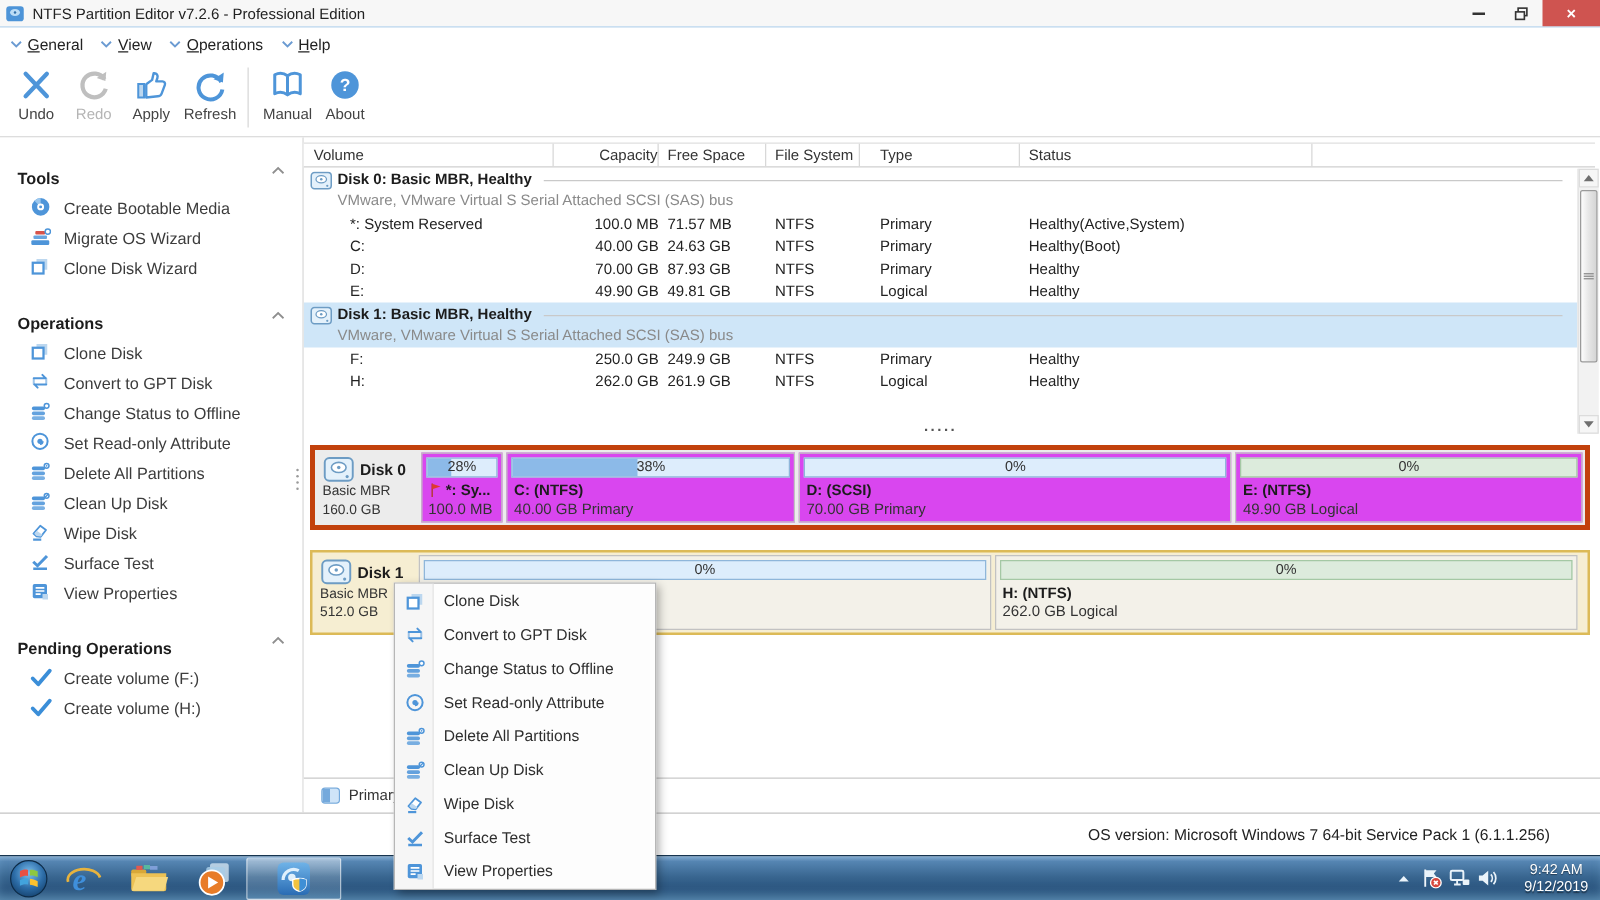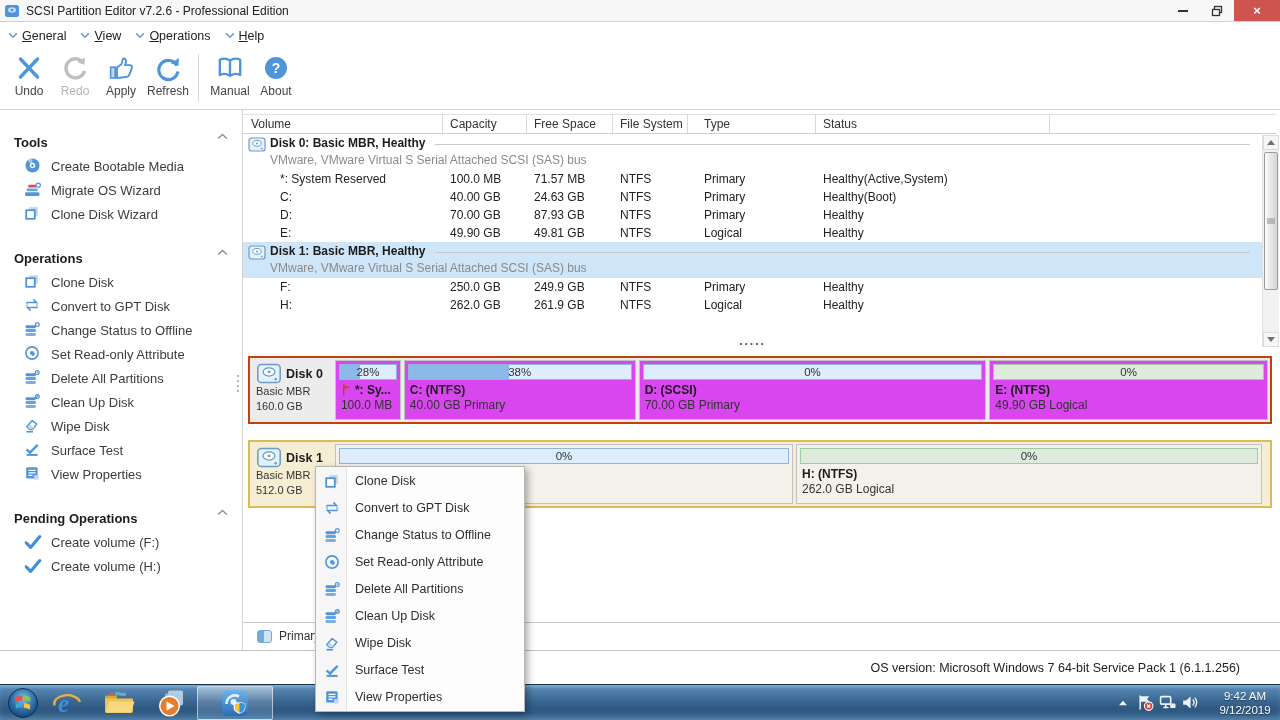--- a/index.html
+++ b/index.html
@@ -56,21 +56,21 @@
   .th.fill { flex:1; border-right:none; }
   .t-body { position:absolute; top:24px; left:0; right:18px; height:200px; overflow:hidden; }
   .t-group { height:36px; position:relative; padding-top:1px; }
   .t-group.selected { background:#cfe6f8; }
   .t-group .g-ic { position:absolute; left:5px; top:3px; width:18px; height:15px; }
   .g-line1 { display:flex; height:17px; line-height:17px; padding-left:27px; }
   .g-line1 b { font-size:12px; color:#1c1c1c; white-space:nowrap; }
   .g-rule { flex:1; border-top:1px solid #c9c9c9; margin:9px 12px 0 10px; }
   .g-sub { height:17px; line-height:16px; padding-left:27px; color:#8a8a8a; font-size:12px; }
   .t-row { display:flex; height:18px; line-height:18px; font-size:12px; color:#222; }
-  .c0 { width:200px; padding-left:37px; } .c1 { width:84px; padding-left:7px; }
+  .c0 { width:200px; padding-left:37px; } .c1 { width:84px; padding-left:7px;text-align:right; }
   .c2 { width:86px; padding-left:7px; }  .c3 { width:75px; padding-left:7px; }
   .c4 { width:128px; padding-left:16px; } .c5 { flex:1; padding-left:7px; }
   .th.c0 { padding-left:8px; }
   .t-dots { position:absolute; top:224px; left:0; right:18px; text-align:center; color:#555;
     font-weight:bold; letter-spacing:2px; font-size:12px; }
 
   
   .vscroll { position:absolute; top:25px; right:1px; width:17px; height:212px;
     background:#f2f2f2; border-left:1px solid #e0e0e0; display:flex; flex-direction:column; }
   .vs-btn { height:15px; display:flex; align-items:center; justify-content:center; background:#f6f6f6; border:1px solid #dcdcdc; }
@@ -78,21 +78,21 @@
   .vs-thumb { position:absolute; top:2px; left:1px; right:1px; height:138px; border:1px solid #9a9a9a;
     border-radius:2px; background:linear-gradient(to right,#fdfdfd,#e8e8e8 45%,#d5d5d5); }
   .vs-grip { position:absolute; top:50%; left:50%; transform:translate(-50%,-50%); width:8px; }
   .vs-grip i { display:block; height:1px; background:#8a8a8a; margin:1px 0; }
   .vs-arrow { width:0; height:0; border-left:4px solid transparent; border-right:4px solid transparent; }
   .vs-arrow.up { border-bottom:5px solid #6f6f6f; }
   .vs-arrow.down { border-top:5px solid #6f6f6f; }
 
   
   .strip { position:absolute; left:5px; right:8px; height:68px; background:#ececec;
-    border:2px solid #c2410c; display:flex; padding:2px; }
+    border:4px solid #c2410c; display:flex; padding:2px; }
   .strip.sel { border:2px solid #dcba57; background:#f6eed2; }
   .d-head { width:80px; padding:3px 2px 0 4px; }
   .d-head .dh-top { display:flex; align-items:center; }
   .d-head .dh-top .ic { width:26px; height:21px; display:inline-flex; margin-right:4px; }
   .d-head .dh-name { font-weight:bold; font-size:12.5px; color:#1c1c1c; }
   .d-head .dh-line { font-size:11px; color:#333; line-height:15px; }
   .part { margin-left:3px; background:#d946ef; border:1px solid #c2c2c2; position:relative; }
   .strip.sel .part { background:#f3f1e9; }
   .bar { position:relative; height:16px; margin:3px 3px 2px; border:1px solid #8fb6da; background:#ddedfc; }
   .bar .fill { position:absolute; left:0; top:0; bottom:0; background:#8cbae8; }
@@ -143,21 +143,21 @@
 <div id="screen">
 
   <div class="titlebar">
     <span class="app-ic ic">
         <svg viewBox="0 0 16 16" width="16" height="16">
           <rect x="1" y="2" width="14" height="12" rx="2.5" fill="#4d94d8"></rect>
           <ellipse cx="8" cy="7" rx="4" ry="2.8" fill="#bcdcf5"></ellipse>
           <circle cx="8" cy="7" r="1" fill="#2f6da8"></circle>
         </svg>
       </span>
-    <span class="t-text">SCSI Partition Editor v7.2.6 - Professional Edition</span>
+    <span class="t-text">NTFS Partition Editor v7.2.6 - Professional Edition</span>
     <div class="win-controls">
       <div class="wc wc-min">
           <i></i>
         </div>
       <div class="wc">
           <svg viewBox="0 0 12 12" width="12" height="12" fill="none" stroke="#333" stroke-width="1.3">
             <rect x="3.5" y="1.5" width="7" height="6"></rect>
             <rect x="1.5" y="4.5" width="7" height="6" fill="#f7f7f7"></rect>
           </svg>
         </div>

